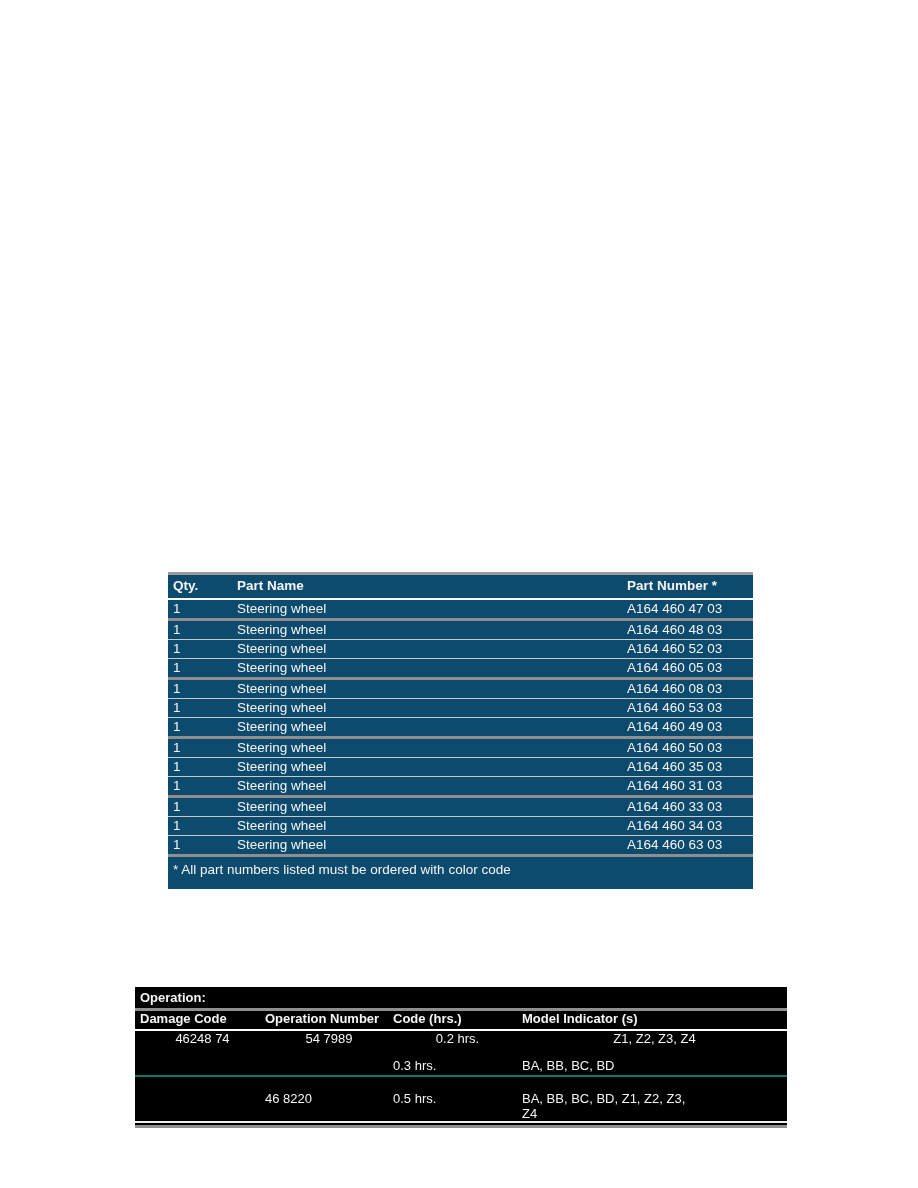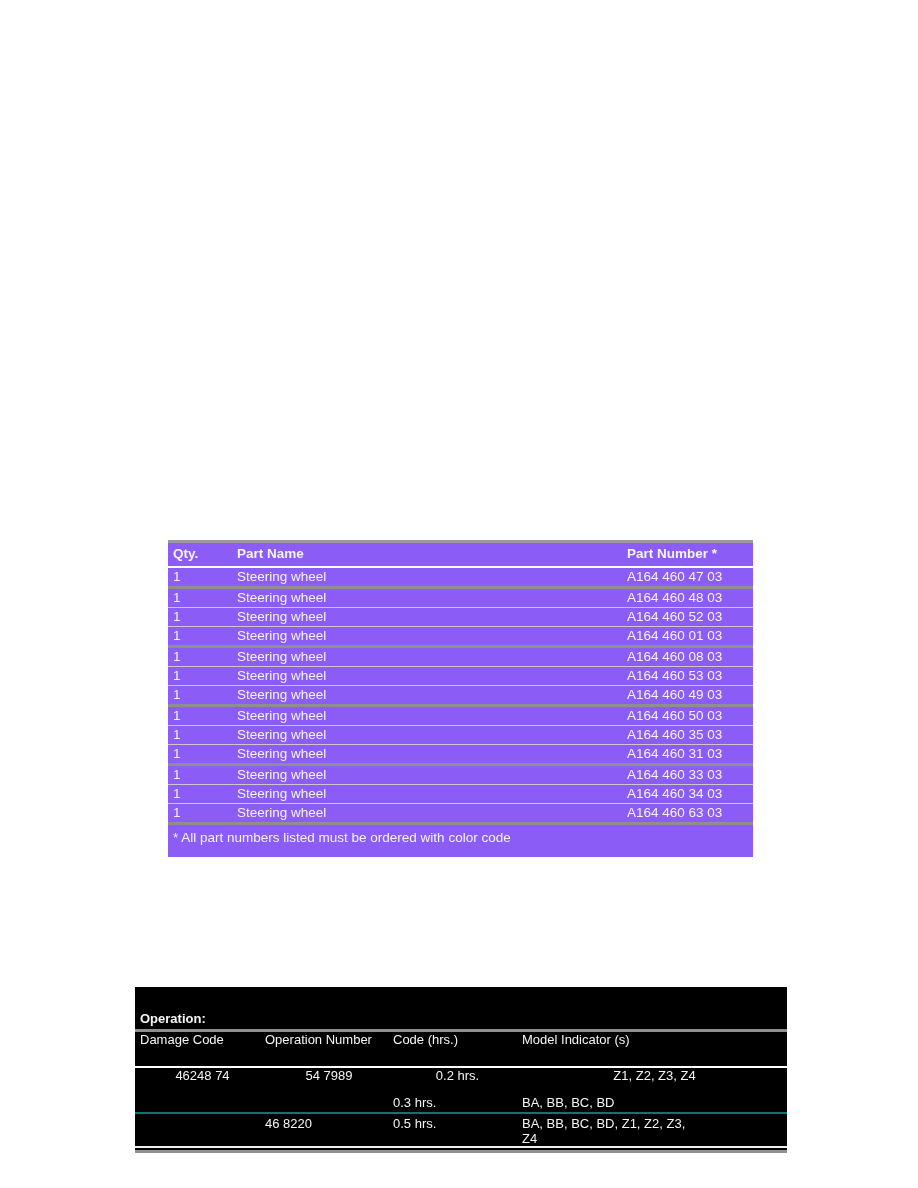--- a/index.html
+++ b/index.html
@@ -13,23 +13,23 @@
   .page {
     position: absolute; left: 0; top: 0;
     width: 918px; height: 1188px;
     background: #ffffff;
     overflow: hidden;
   }
 
   
   .parts-table {
     position: absolute;
-    left: 168px; top: 540px;
+    left: 168px; top: 572px;
     width: 585px;
-    background: #8b5cf6;
+    background: #0c4a6e;
     color: #f5f5f5;
     border-top: 3px solid #9a9a9a;
     padding-bottom: 10px;
     font-size: 13.5px;
   }
   .p-row {
     display: grid;
     grid-template-columns: 64px 390px 1fr;
     padding-left: 5px;
     height: 19px;
@@ -60,53 +60,52 @@
     background: #000000;
     color: #f5f5f5;
     font-size: 13px;
     padding-top: 3px;
     padding-bottom: 2px;
     border-bottom: 3px solid #8f8f8f;
   }
   .op-block {
     display: flex;
     padding-left: 5px;
-    margin-top: 21px;
   }
   .op-label { width: 95px; font-weight: 700; line-height: 16px; }
   .op-lines { flex: 1; }
   .op-line { line-height: 16px; white-space: nowrap; overflow: hidden; }
   .op-line.underlined {
     width: 292px;
     border-bottom: 1px solid #dddddd;
     padding-bottom: 1px;
   }
   .l-sep { height: 3px; background: #8f8f8f; margin-top: 2px; }
   .l-row {
     display: grid;
     grid-template-columns: 125px 128px 129px 1fr;
     padding-left: 5px;
     align-items: start;
   }
   .l-row.header {
-    font-weight: 400;
-    height: 36px;
+    font-weight: 700;
+    height: 20px;
     line-height: 15px;
     border-bottom: 2px solid #ffffff;
     white-space: nowrap;
   }
   .l-row.row-a { height: 18px; line-height: 16px; text-align: center; }
   .l-row.row-b {
     margin-top: 9px;
     height: 19px;
     line-height: 16px;
     border-bottom: 2px solid #0f766e;
   }
   .l-row.row-c {
-    padding-top: 2px;
+    padding-top: 14px;
     min-height: 34px;
     line-height: 15px;
     border-bottom: 2px solid #eeeeee;
   }
   .models-wrap { display: block; max-width: 172px; }
 </style>
 </head>
 <body>
 
 <div class="page">
@@ -129,21 +128,21 @@
       <span>A164 460 48 03</span>
     </div>
     <div class="p-row data">
       <span>1</span>
       <span>Steering wheel</span>
       <span>A164 460 52 03</span>
     </div>
     <div class="p-row data thick">
       <span>1</span>
       <span>Steering wheel</span>
-      <span>A164 460 01 03</span>
+      <span>A164 460 05 03</span>
     </div>
     <div class="p-row data">
       <span>1</span>
       <span>Steering wheel</span>
       <span>A164 460 08 03</span>
     </div>
     <div class="p-row data">
       <span>1</span>
       <span>Steering wheel</span>
       <span>A164 460 53 03</span>

